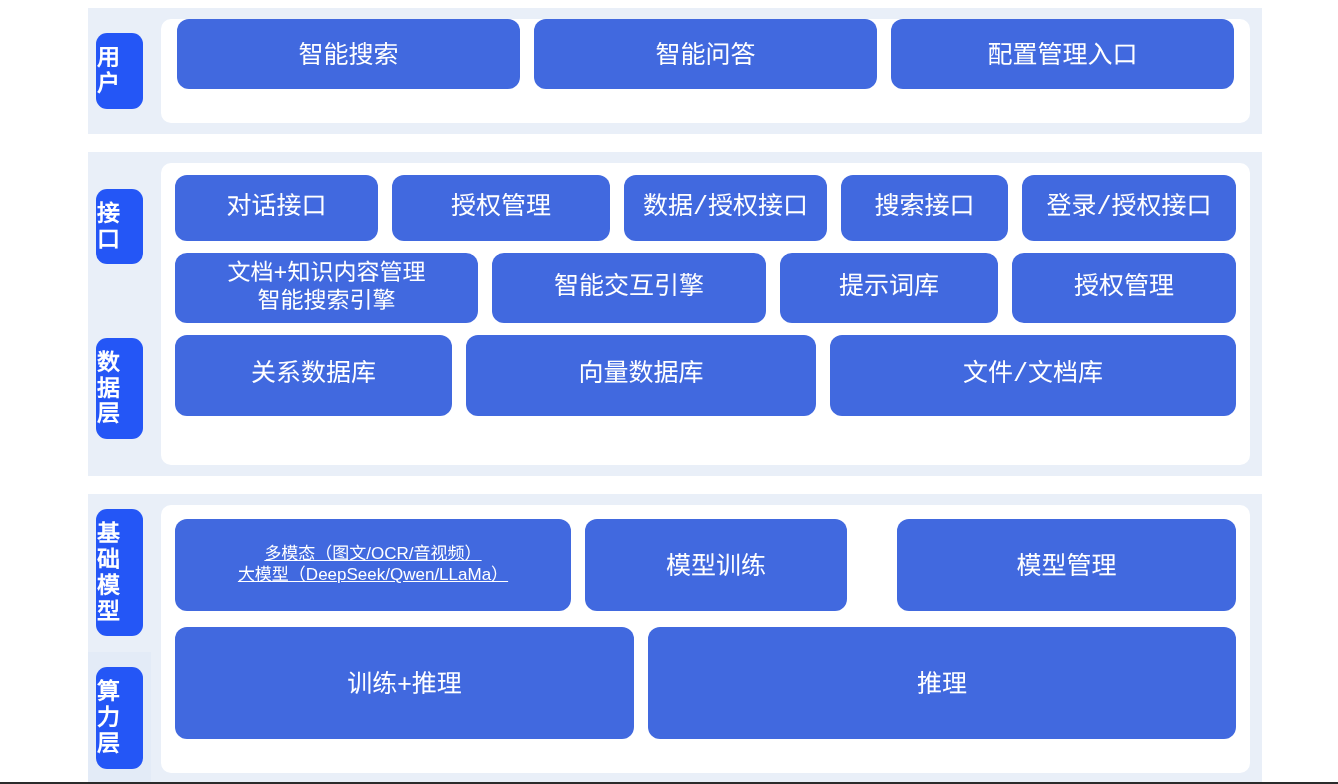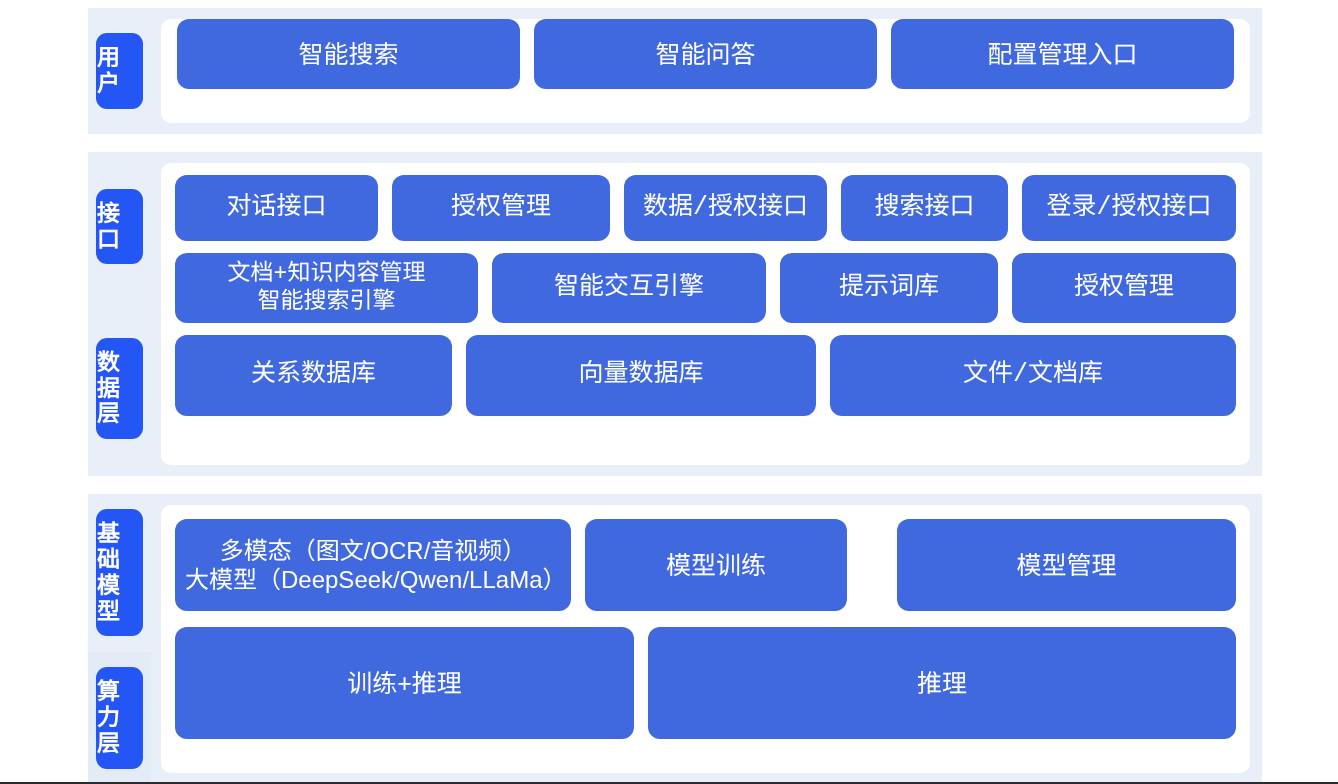--- a/index.html
+++ b/index.html
@@ -139,21 +139,21 @@
   .row-app .a4 { flex: 1 1 auto; }
 
   
   .row-data .card { height: 81px; }
   .row-data .d1 { flex: 0 0 277px; }
   .row-data .d2 { flex: 0 0 350px; }
   .row-data .d3 { flex: 1 1 auto; }
 
   
   .row-model .card { height: 92px; }
-  .row-model .m1 { flex: 0 0 396px; font-size: 24px; }
+  .row-model .m1 { flex: 0 0 396px; font-size: 17px; text-decoration: underline; }
   .row-model .m2 { flex: 0 0 262px; }
   .row-model .m3 { flex: 1 1 auto; margin-left: 36px; }
 
   
   .row-compute .card { height: 112px; }
   .row-compute .p1 { flex: 0 0 459px; }
   .row-compute .p2 { flex: 1 1 auto; }
 
   .band-base .panel { gap: 16px; padding: 14px 14px; }
   .band-mid  .panel { gap: 12px; padding: 12px 14px; font-family: Liberation Mono, monospace; }

